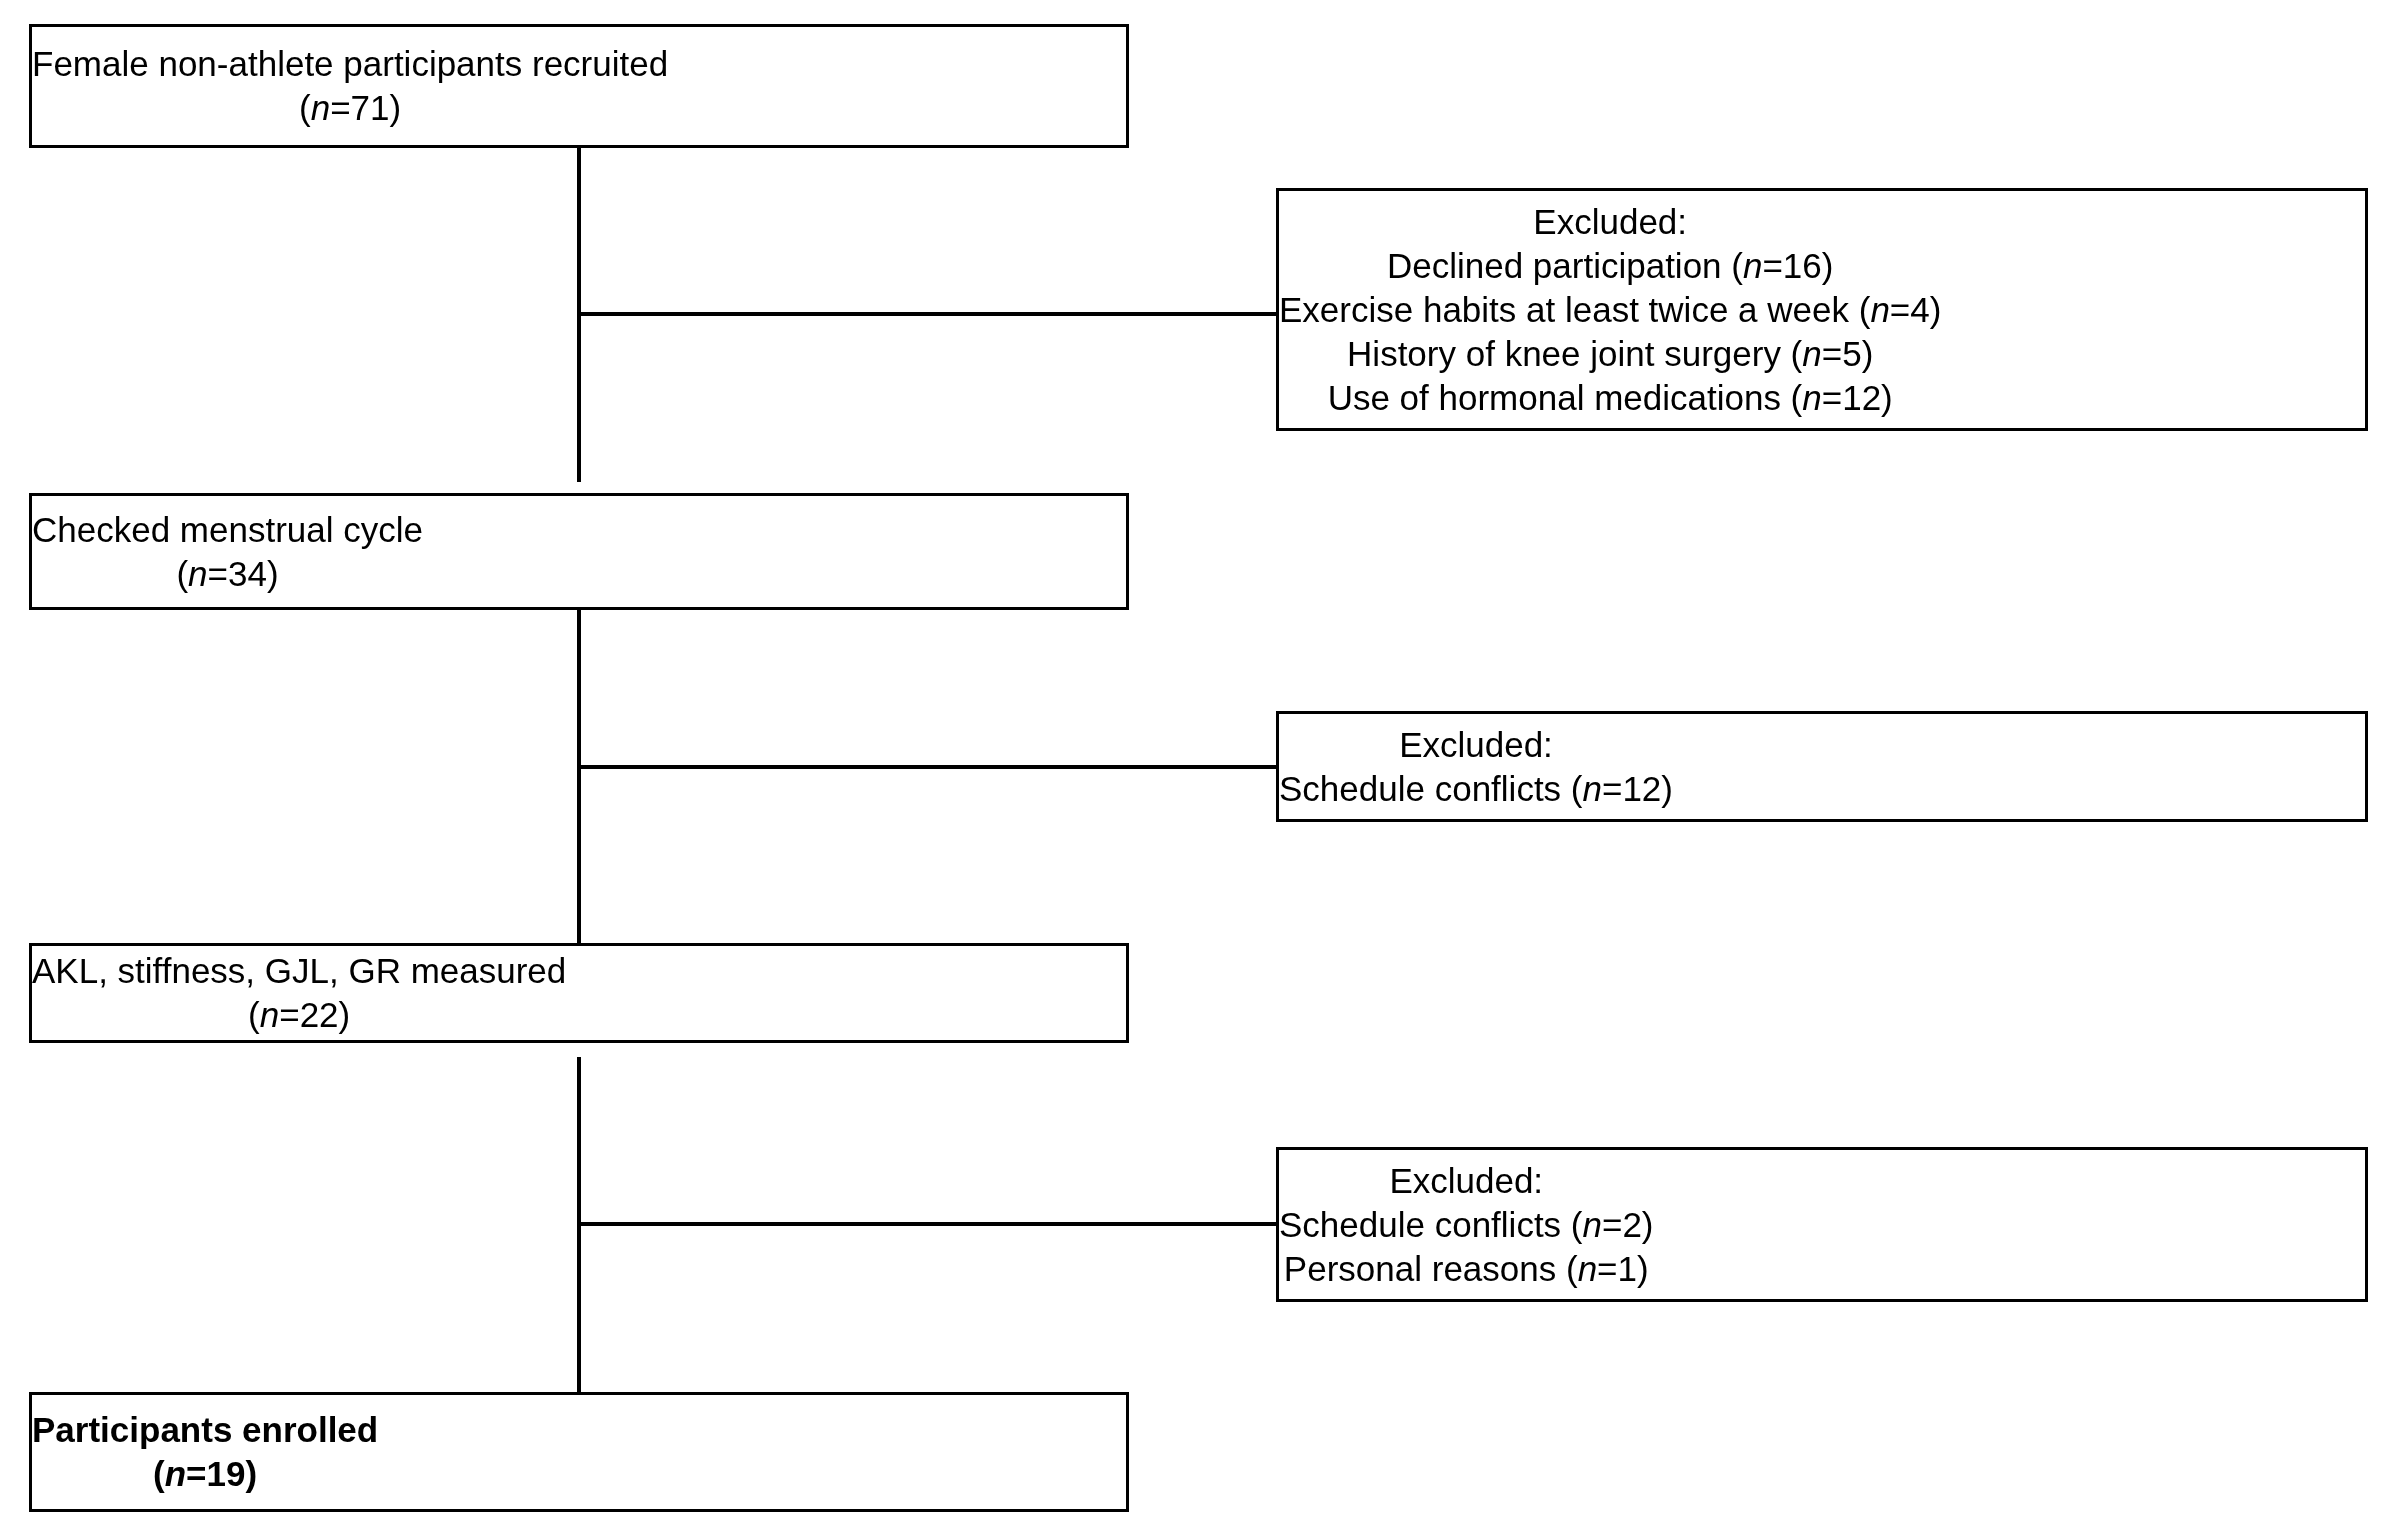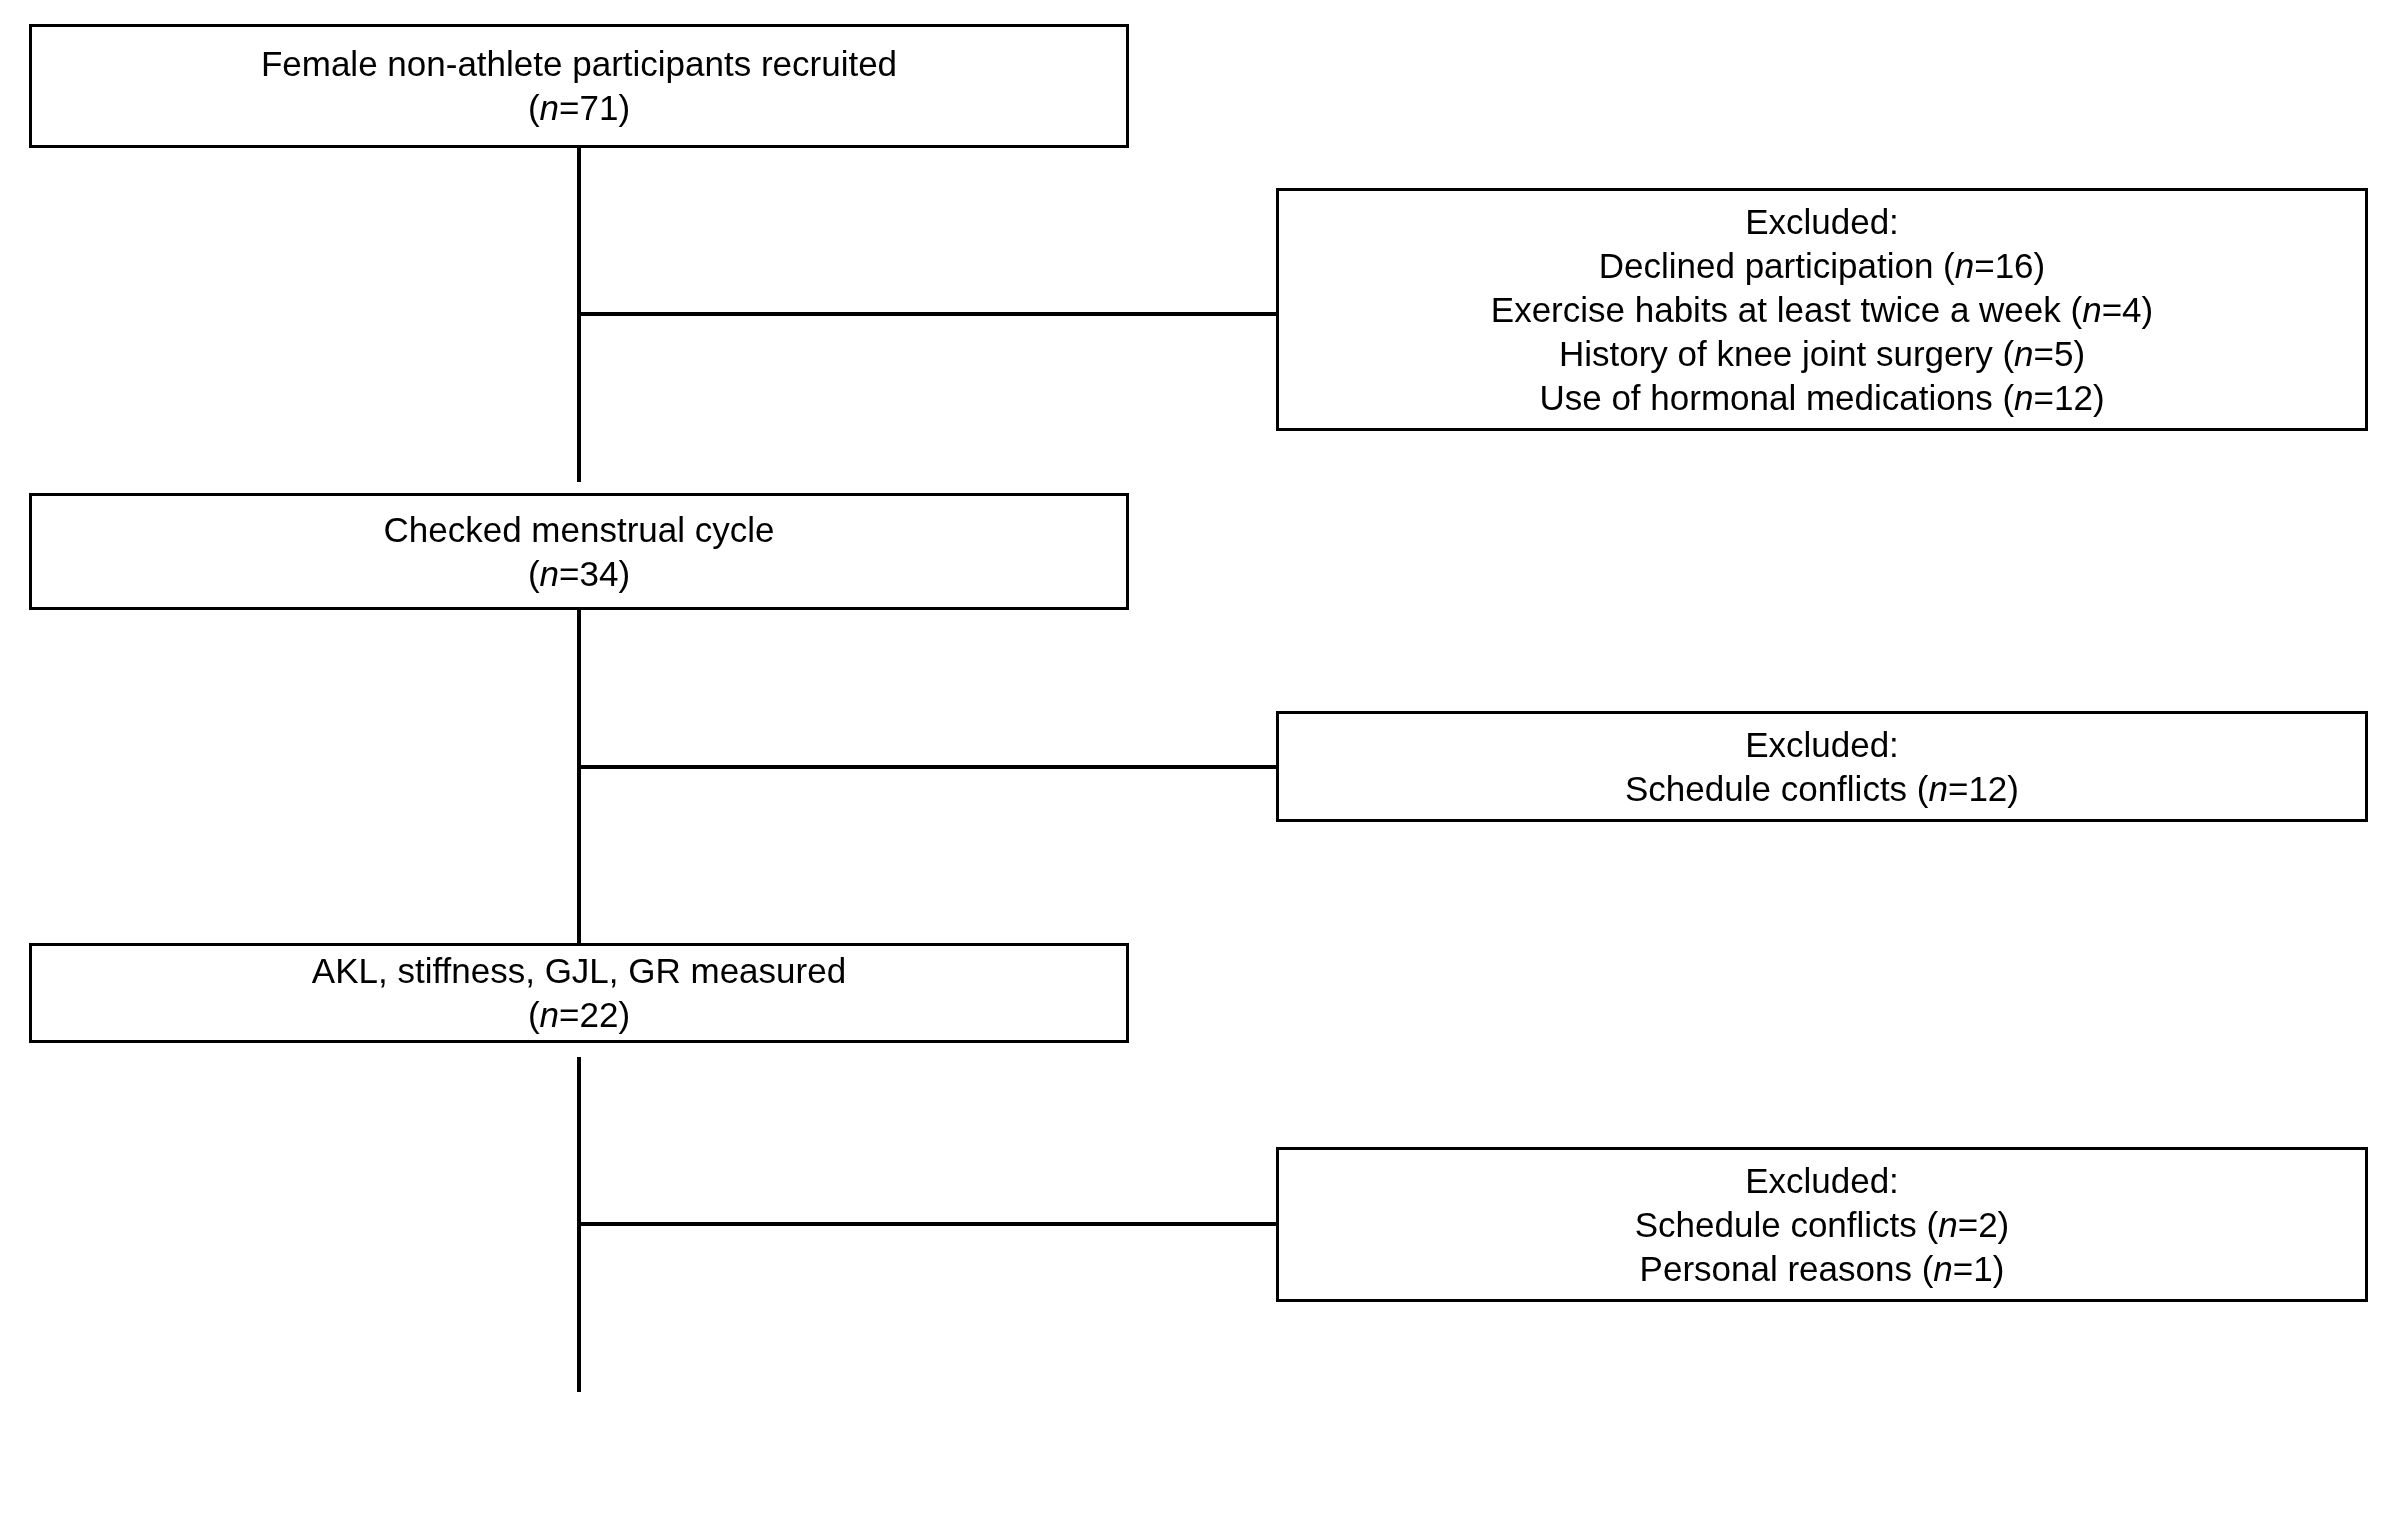--- a/index.html
+++ b/index.html
@@ -15,21 +15,21 @@
     font-family: "Liberation Sans", "DejaVu Sans", sans-serif;
     color: #000000;
   }
   .box {
     position: absolute;
     box-sizing: border-box;
     border: 3.6px solid #000000;
     background: #ffffff;
     display: flex;
     align-items: center;
-    justify-content: center;
+    justify-content: flex-start;
     text-align: center;
     font-size: 35px;
     line-height: 44px;
     color: #000000;
     z-index: 2;
   }
   .box.bold {
     font-weight: bold;
   }
   .main-box {
@@ -67,20 +67,23 @@
     </div>
 
   <div class="box main-box" style="top:482px; height:117px;margin-top:11px;">
       <div>Checked menstrual cycle<br>(<i>n</i>=34)</div>
     </div>
 
   <div class="box main-box" style="top:943px; height:100px;">
       <div>AKL, stiffness, GJL, GR measured<br>(<i>n</i>=22)</div>
     </div>
 
+  <div class="box main-box bold" style="top:1392px; height:120px;">
+      <div>Participants enrolled<br>(<i>n</i>=19)</div>
+    </div>
 
   <div class="box excluded-box" style="top:188px; height:243px;">
       <div>Excluded:<br>Declined participation (<i>n</i>=16)<br>Exercise habits at least twice a week (<i>n</i>=4)<br>History of knee joint surgery (<i>n</i>=5)<br>Use of hormonal medications (<i>n</i>=12)</div>
     </div>
 
   <div class="box excluded-box" style="top:711px; height:111px;">
       <div>Excluded:<br>Schedule conflicts (<i>n</i>=12)</div>
     </div>
 
   <div class="box excluded-box" style="top:1147px; height:155px;">

